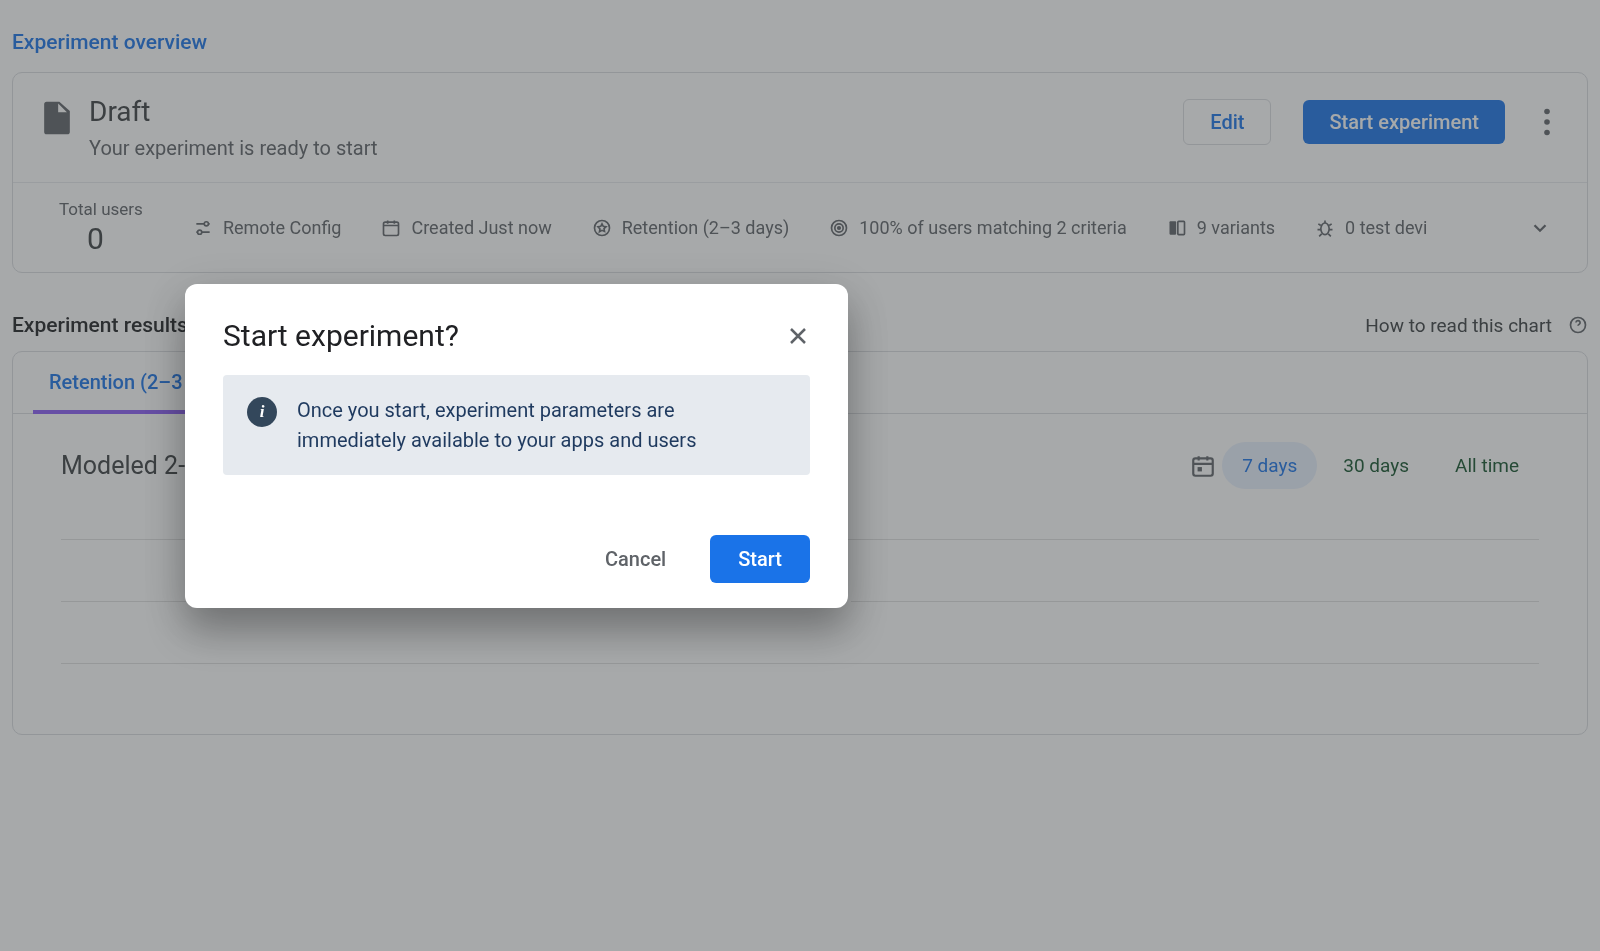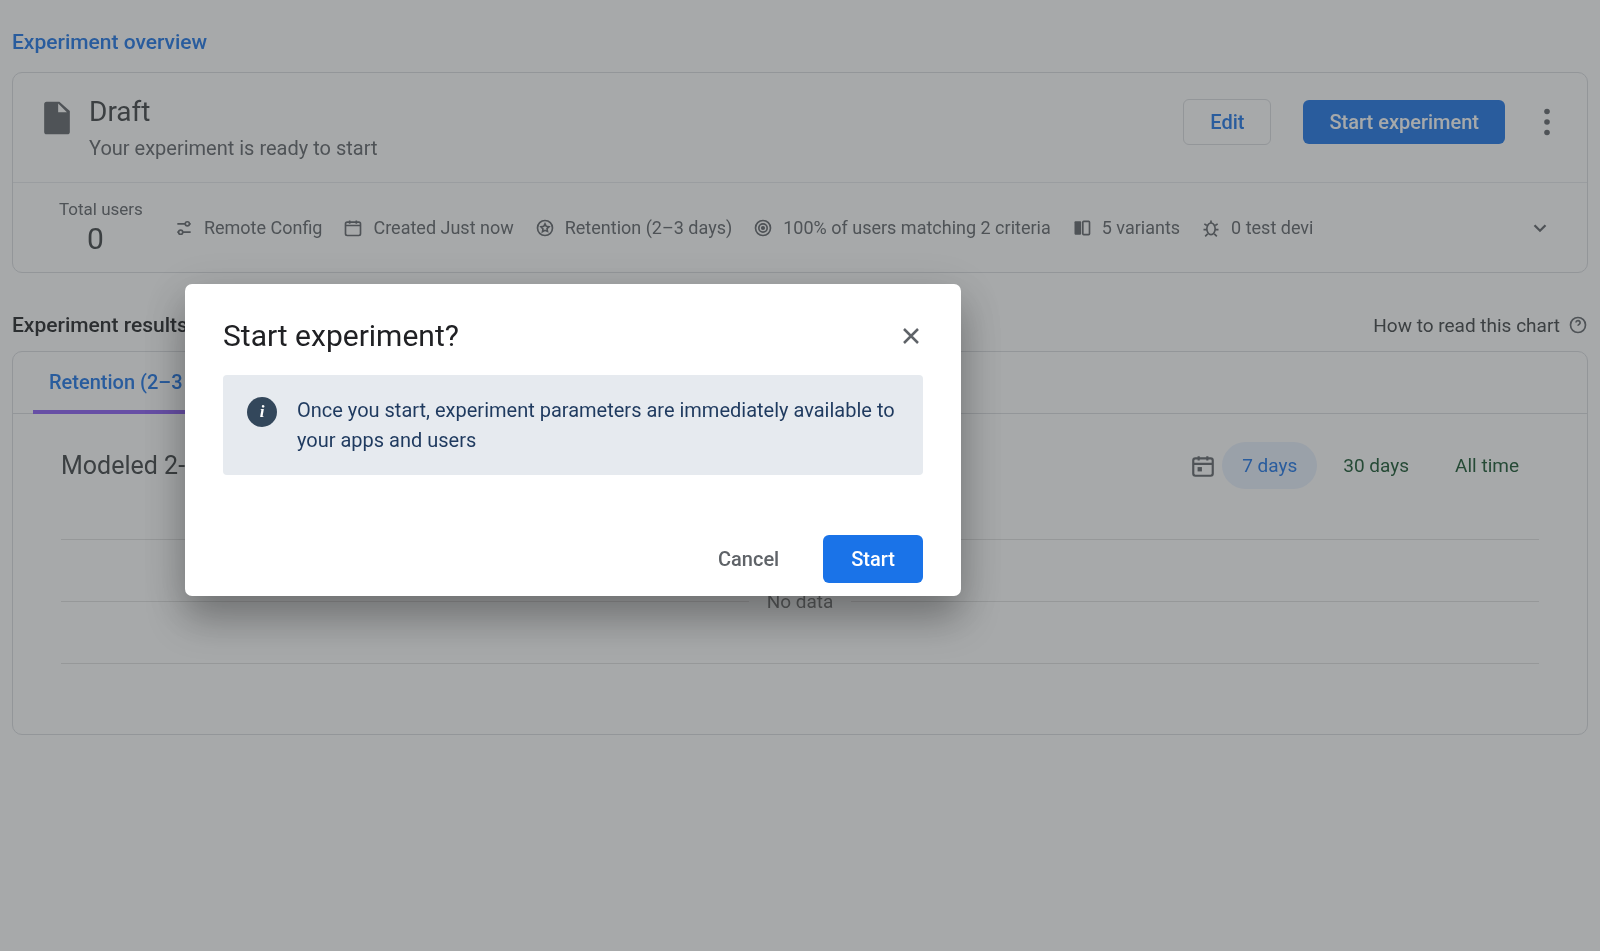--- a/index.html
+++ b/index.html
@@ -88,21 +88,21 @@
     color: #5f6368;
     cursor: pointer;
     padding: 6px;
     display: inline-flex;
   }
   .stats-row {
     display: flex;
     align-items: center;
     border-top: 1px solid #e8eaed;
     padding: 16px 30px 16px 46px;
-    gap: 21px;
+    gap: 40px;
     color: #5f6368;
     font-size: 18px;
   }
   .total-users {
     display: flex;
     flex-direction: column;
     align-items: flex-start;
     margin-right: 10px;
   }
   .total-users .label { font-size: 17px; }
@@ -115,21 +115,21 @@
   }
   .results-header {
     display: flex;
     align-items: center;
     margin: 40px 0 14px 0;
   }
   .results-header .spacer { flex: 1; }
   .help-link {
     display: inline-flex;
     align-items: center;
-    gap: 8px;
+    gap: 16px;
     font-size: 19px;
     color: #3c4043;
   }
   .tabs {
     display: flex;
     border-bottom: 1px solid #dadce0;
     padding: 0 20px;
   }
   .tab {
     padding: 18px 16px 16px 16px;
@@ -186,25 +186,25 @@
   
   .scrim {
     position: absolute;
     inset: 0;
     background: rgba(60,64,67,0.45);
   }
   .dialog {
     position: absolute;
     left: 185px;
     top: 284px;
-    width: 776px;
+    width: 663px;
     background: #fff;
-    border-radius: 7px;
+    border-radius: 12px;
     box-shadow: 0 24px 38px rgba(0,0,0,.25), 0 9px 46px rgba(0,0,0,.12);
-    padding: 34px 38px 13px 38px;
+    padding: 34px 38px 25px 38px;
   }
   .dialog-header {
     display: flex;
     align-items: center;
   }
   .dialog-title {
     font-size: 30px;
     font-weight: 400;
     color: #202124;
   }
@@ -324,21 +324,21 @@
         <span>100% of users matching 2 criteria</span>
       </span>
 
       <span class="stat">
         <span>
           <svg width="20" height="20" viewBox="0 0 24 24" fill="#5f6368">
               <rect x="3" y="4" width="8" height="16" rx="1"></rect>
               <rect x="13" y="4" width="8" height="16" rx="1" fill="none" stroke="#5f6368" stroke-width="2"></rect>
             </svg>
         </span>
-        <span>5 variants</span>
+        <span>9 variants</span>
       </span>
 
       <span class="stat">
         <span>
           <svg width="20" height="20" viewBox="0 0 24 24" fill="none" stroke="#5f6368" stroke-width="2">
               <ellipse cx="12" cy="13" rx="5" ry="7"></ellipse>
               <path d="M12 6V3M7 9l-3-2M17 9l3-2M7 14H3M17 14h4M8 19l-3 3M16 19l3 3"></path>
             </svg>
         </span>
         <span>0 test devi</span>

